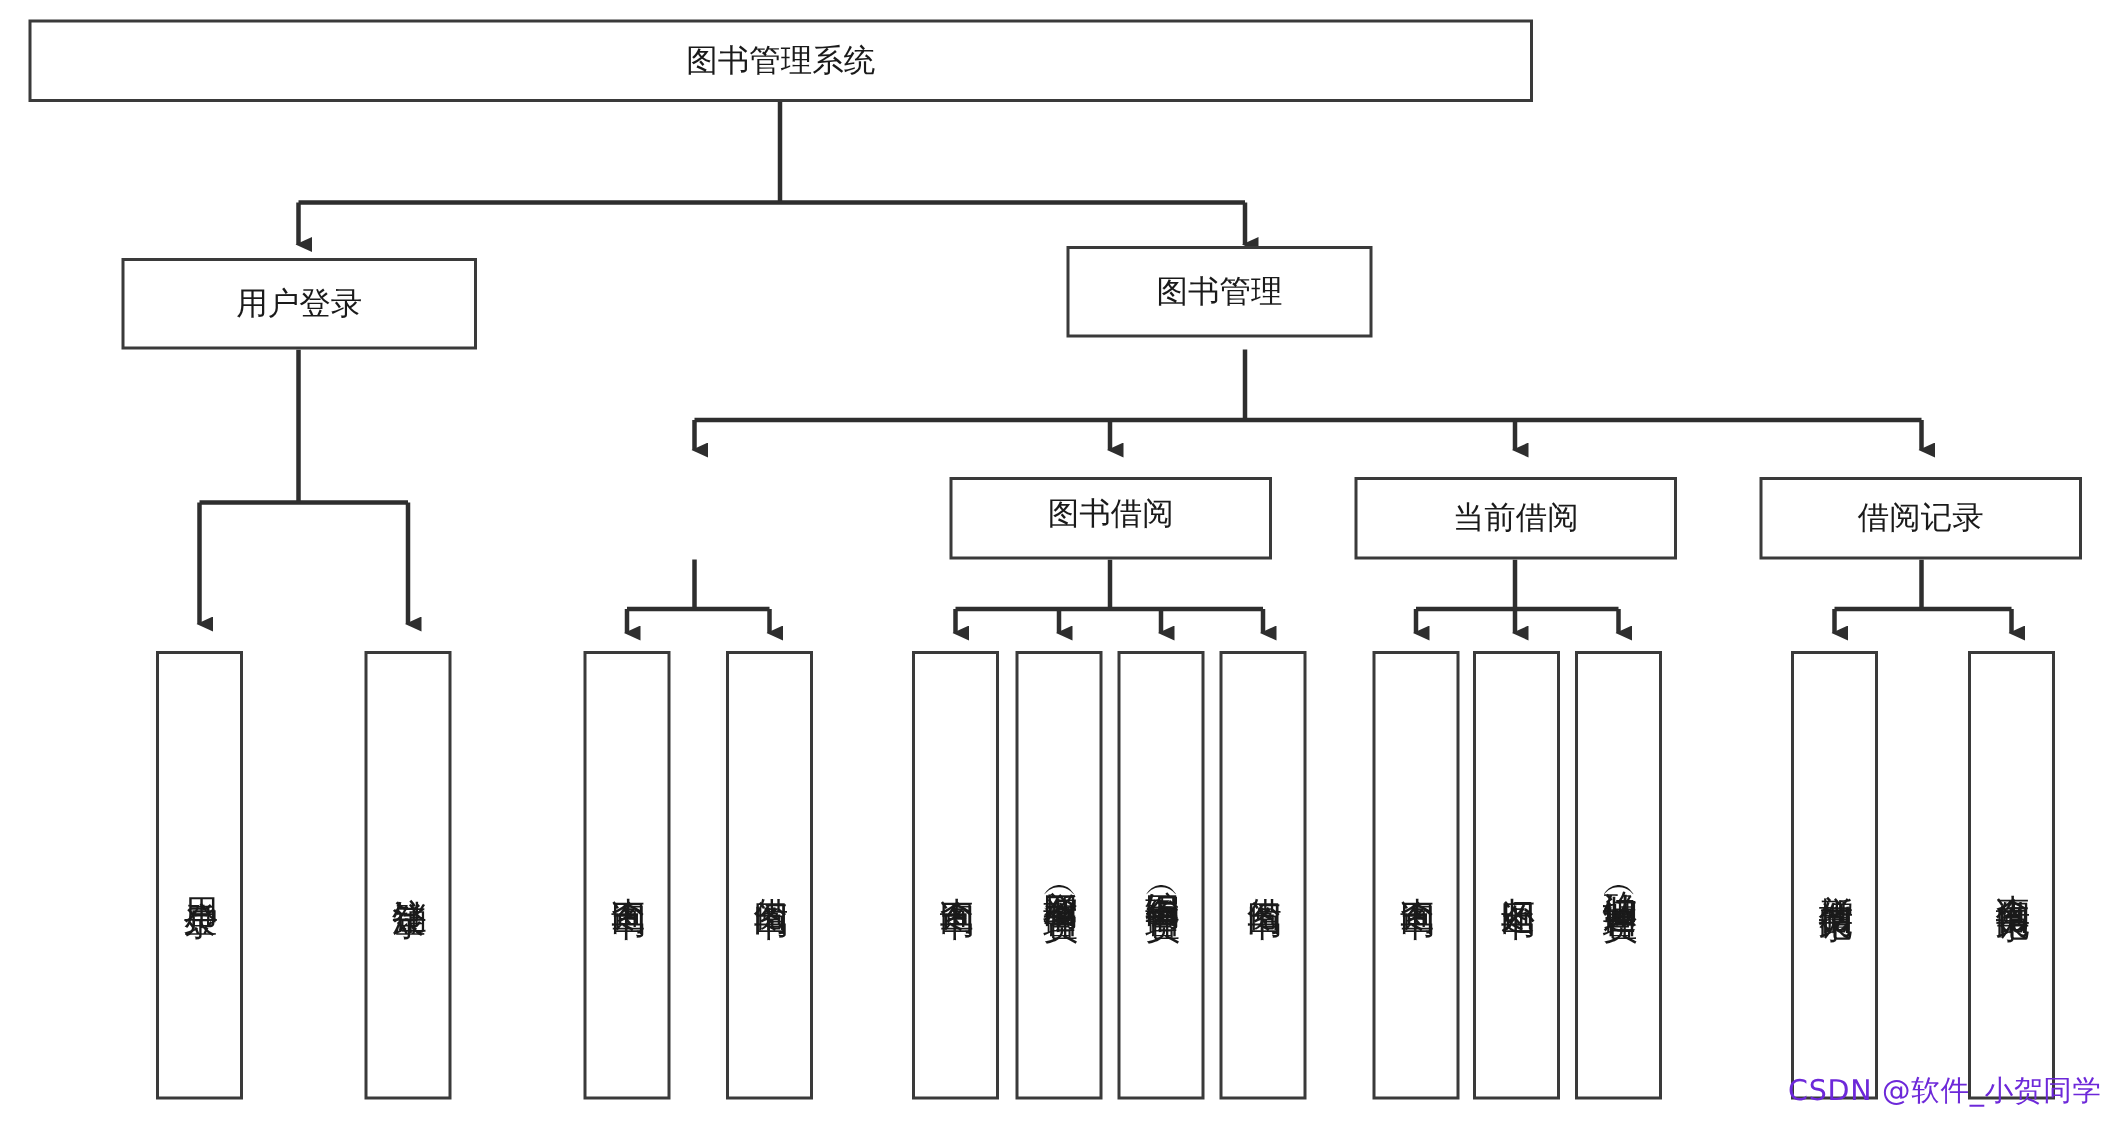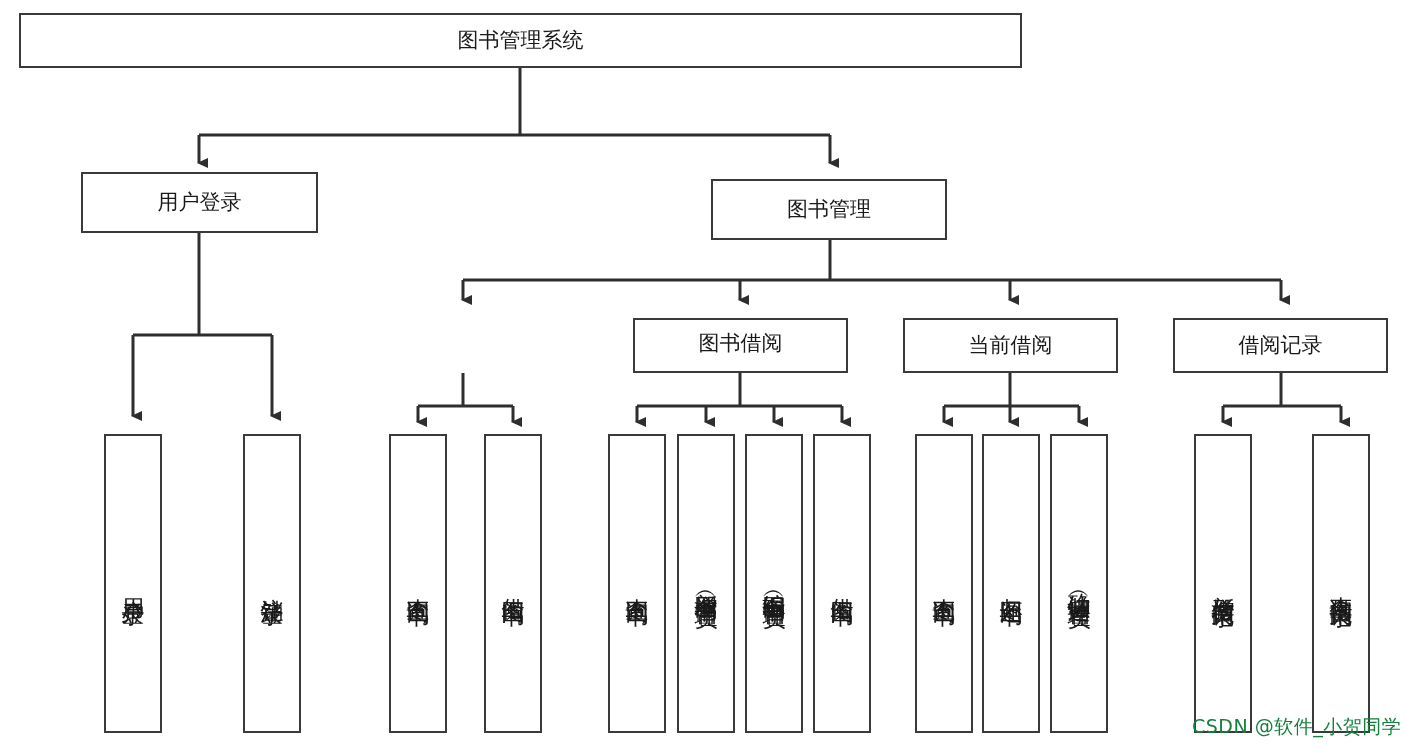--- a/index.html
+++ b/index.html
@@ -51,21 +51,21 @@
     writing-mode: vertical-rl;
     text-orientation: upright;
     font-size: 23px;
     letter-spacing: 2px;
     line-height: 1;
     white-space: nowrap;
   }
   .watermark {
     position: absolute;
     font-size: 19px;
-    color: #15803d;
+    color: #6d28d9;
     white-space: nowrap;
     letter-spacing: 0.5px;
     pointer-events: none;
   }
 </style>
 </head>
 <body>
 
 <div id="canvas">
 
@@ -123,21 +123,21 @@
   </svg>
 
   <div class="node horizontal" style="left:19px; top:13px; width:1003px; height:55px;">
     <span class="label">图书管理系统</span>
   </div>
 
   <div class="node horizontal" style="left:81px; top:172px; width:237px; height:61px;">
     <span class="label">用户登录</span>
   </div>
 
-  <div class="node horizontal" style="left:711px; top:179px; width:236px; height:61px;">
+  <div class="node horizontal" style="left:711px; top:164px; width:204px; height:61px;">
     <span class="label">图书管理</span>
   </div>
 
 
   <div class="node horizontal" style="left:633px; top:318px; width:215px; height:55px;font-family:Liberation Mono, monospace;">
     <span class="label">图书借阅</span>
   </div>
 
   <div class="node horizontal" style="left:1173px; top:318px; width:215px; height:55px;">
     <span class="label">借阅记录</span>

